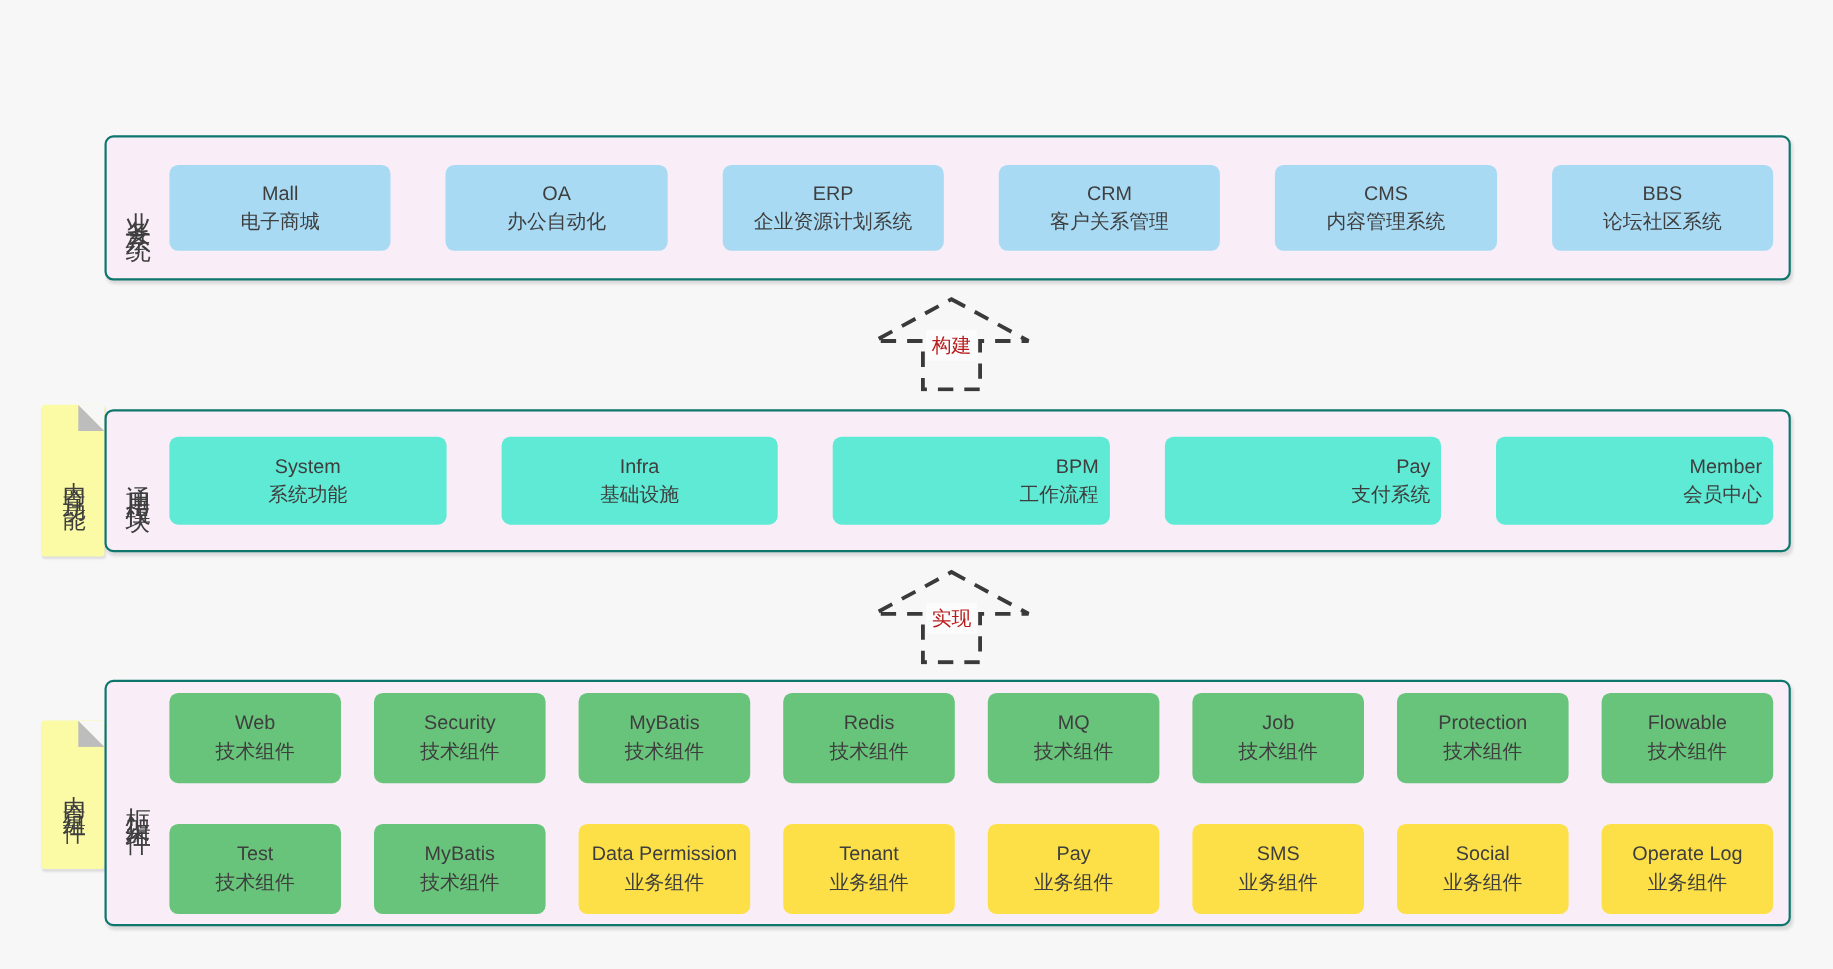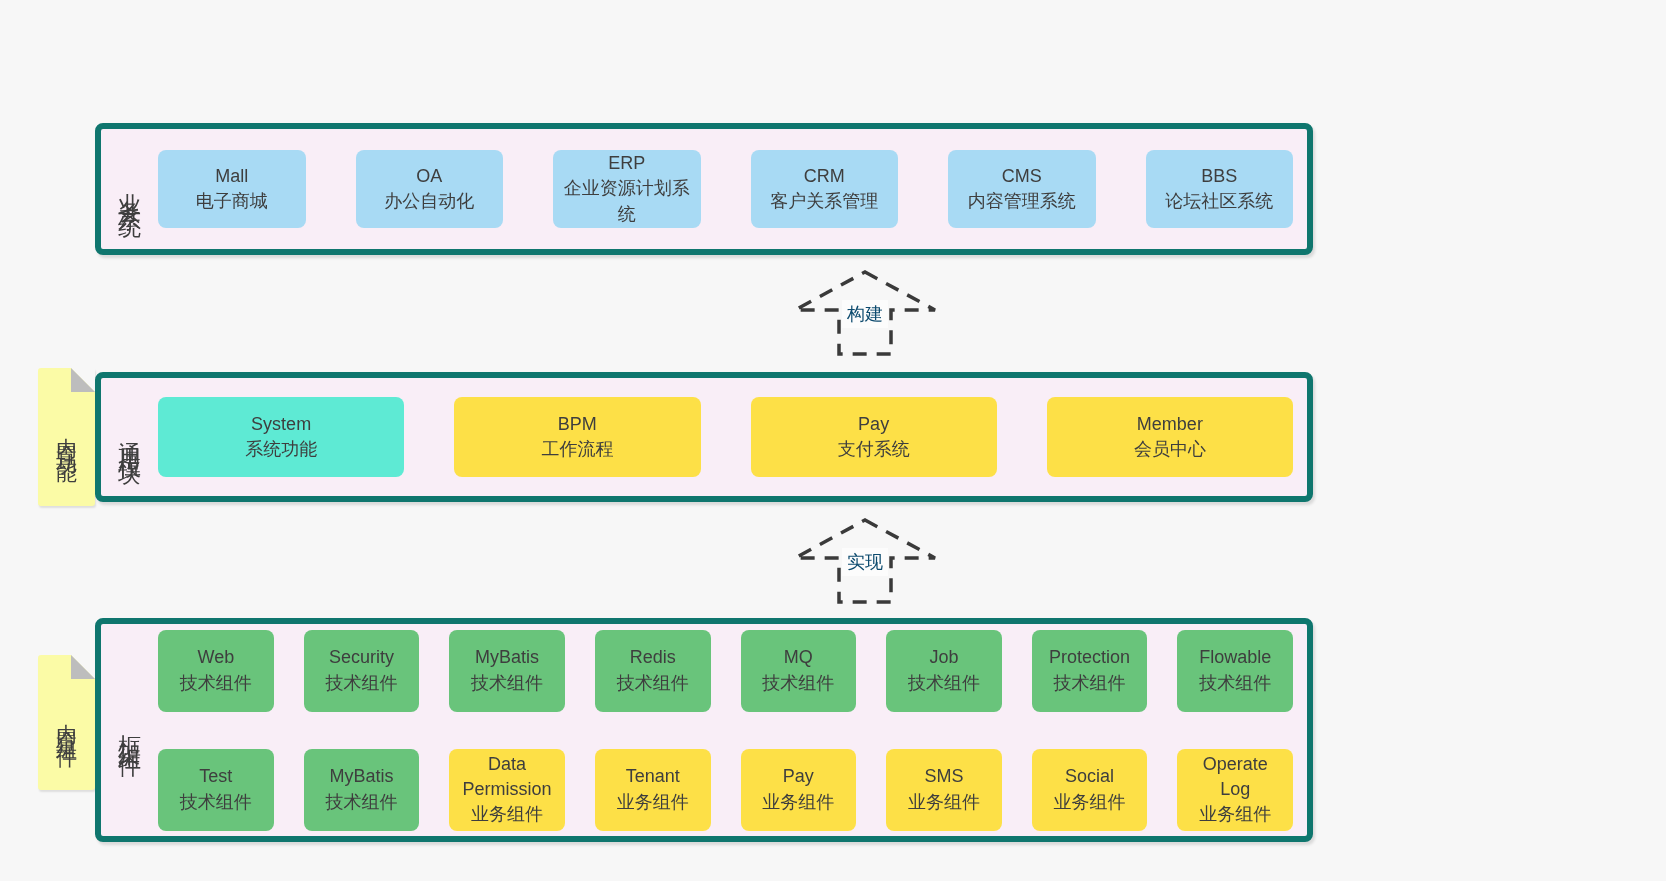--- a/index.html
+++ b/index.html
@@ -2,22 +2,22 @@
 <html><head>
 <meta charset="utf-8">
 <style>
   html,body{margin:0;padding:0;background:#f7f7f7;}
   .canvas{
     position:relative;width:1666px;height:881px;background:#f7f7f7;overflow:hidden;
     font-family:"Liberation Sans","DejaVu Sans",sans-serif;color:#3e3e3e;
   }
   
   .section{
-    position:absolute;left:95px;width:1218px;box-sizing:border-box;
-    background:#f9eef7;border:6px solid #0f766e;border-radius:8px;
+    position:absolute;left:95px;width:1533px;box-sizing:border-box;
+    background:#f9eef7;border:2px solid #0f766e;border-radius:8px;
     box-shadow:2px 3px 3px rgba(0,0,0,0.12);
     display:flex;align-items:center;z-index:2;
   }
   .sec-business{top:123px;height:132px;}
   .sec-modules{top:372px;height:130px;}
   .sec-framework{top:618px;height:224px;}
   .v-label{
     width:57px;flex:0 0 57px;display:flex;justify-content:center;align-items:center;
     writing-mode:vertical-rl;text-orientation:upright;
     font-size:23px;letter-spacing:7px;color:#3e3e3e;line-height:1;
@@ -29,21 +29,21 @@
   .box{
     flex:1;border-radius:8px;display:flex;flex-direction:column;
     justify-content:center;align-items:center;text-align:center;
     padding:4px 10px;box-sizing:border-box;line-height:1.4;font-size:18px;
   }
   .sec-business .box{height:78px;}
   .sec-modules .box{height:80px;}
   .sec-framework .box{height:82px;}
   .blue{background:#a8daf4;}
   .red{background:#5eead4;}
-  .pink{background:#fde047;}
+  .pink{background:#5eead4;align-items:flex-end;}
   .green{background:#69c47b;}
   .lgreen{background:#fde047;}
   .box-title,.box-subtitle{white-space:normal;}
   
   .tab{
     position:absolute;left:38px;width:57px;background:#fbfba6;border-radius:3px;
     display:flex;justify-content:center;align-items:center;z-index:1;
     writing-mode:vertical-rl;text-orientation:upright;
     font-size:21px;letter-spacing:8px;color:#3e3e3e;
     box-shadow:1px 2px 2px rgba(0,0,0,0.10);
@@ -58,21 +58,21 @@
   }
   .tab-modules{top:368px;height:138px;}
   .tab-framework{top:655px;height:135px;}
   
   .arrow{position:absolute;width:150px;height:88px;left:790px;z-index:0;}
   .arrow-build{top:268px;}
   .arrow-implement{top:516px;}
   .arrow svg{display:block;}
   .arrow-label{
     position:absolute;left:50%;top:32px;transform:translateX(-50%);
-    background:#fcfcfc;padding:2px 5px;font-size:18px;color:#0c4a6e;white-space:nowrap;
+    background:#fcfcfc;padding:2px 5px;font-size:18px;color:#b91c1c;white-space:nowrap;
   }
 </style>
 </head>
 <body>
 
 <div class="canvas">
 
   <div class="tab tab-modules">
     <span>内置功能</span>
   </div>
@@ -117,20 +117,24 @@
     <span class="arrow-label">构建</span>
   </div>
 
   <div class="section sec-modules">
     <div class="v-label">通用模块</div>
     <div class="boxes">
       <div class="box red">
         <div class="box-title">System</div>
         <div class="box-subtitle">系统功能</div>
       </div>
+      <div class="box red">
+        <div class="box-title">Infra</div>
+        <div class="box-subtitle">基础设施</div>
+      </div>
       <div class="box pink">
         <div class="box-title">BPM</div>
         <div class="box-subtitle">工作流程</div>
       </div>
       <div class="box pink">
         <div class="box-title">Pay</div>
         <div class="box-subtitle">支付系统</div>
       </div>
       <div class="box pink">
         <div class="box-title">Member</div>

